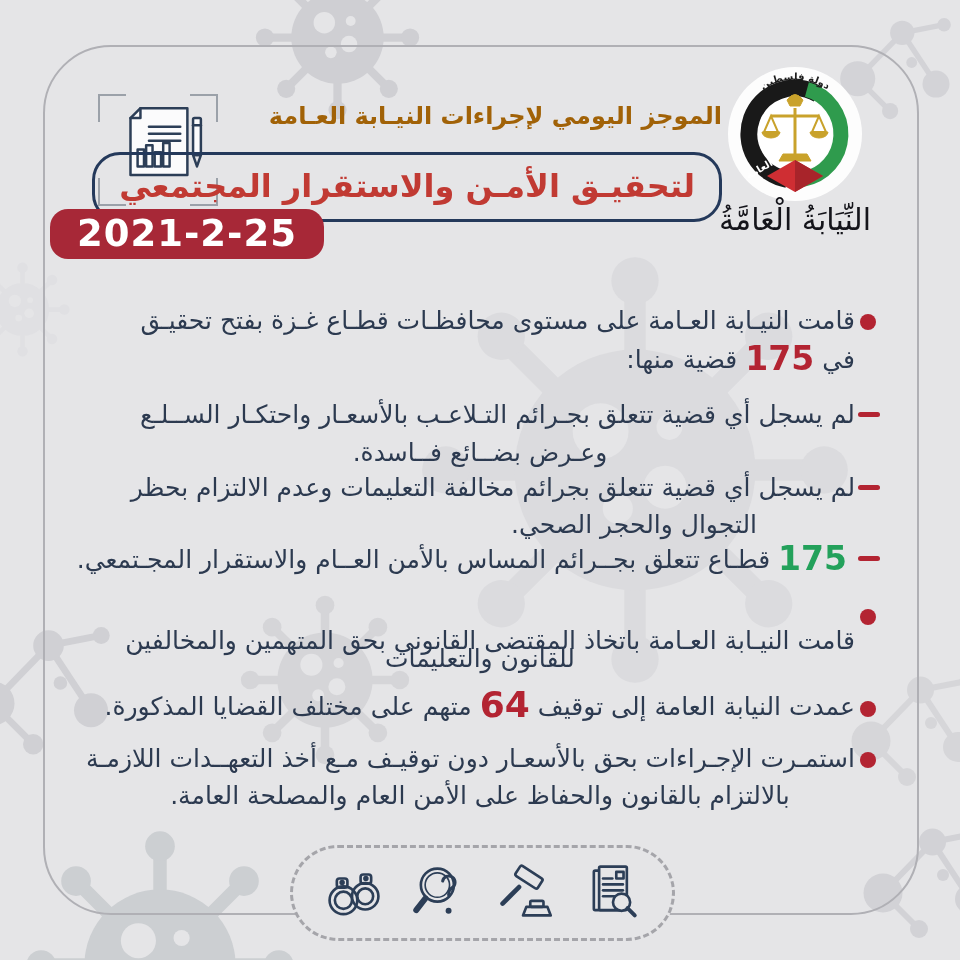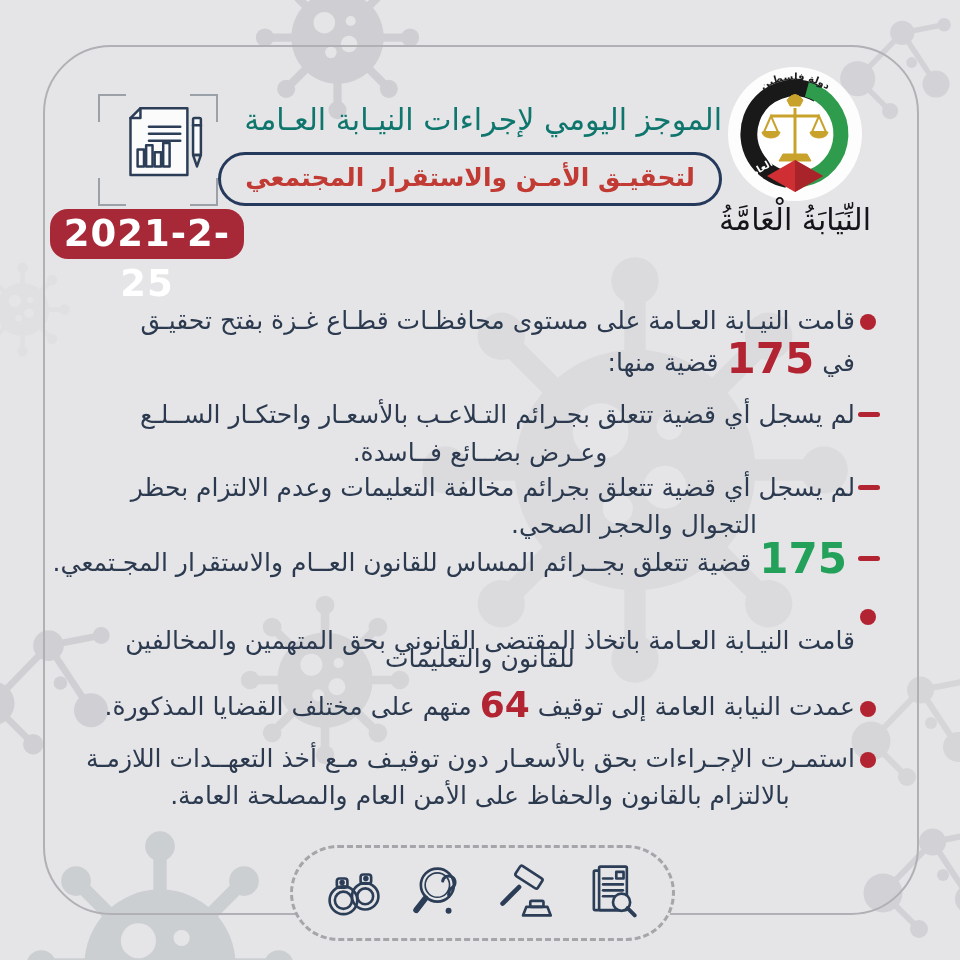--- a/index.html
+++ b/index.html
@@ -18,47 +18,47 @@
   
   .hdr{position:absolute;z-index:3;}
   .frame{left:98px;top:94px;width:120px;height:112px;}
   .frame span{position:absolute;width:26px;height:26px;border:0 solid #9ba1a9;}
   .frame .tl{left:0;top:0;border-left-width:2px;border-top-width:2px;}
   .frame .tr{right:0;top:0;border-right-width:2px;border-top-width:2px;}
   .frame .bl{left:0;bottom:0;border-left-width:2px;border-bottom-width:2px;}
   .frame .br{right:0;bottom:0;border-right-width:2px;border-bottom-width:2px;}
   .doc-ic{left:112px;top:102px;}
   .title{
-    right:238px;top:102px;font-size:30px;font-weight:normal;color:#0f766e;
+    right:238px;top:102px;font-size:24px;font-weight:bold;color:#a16207;
     direction:rtl;white-space:nowrap;
   }
   .subtitle{
-    right:238px;top:152px;height:48px;line-height:46px;padding:0 24px;
+    right:238px;top:152px;height:48px;line-height:46px;padding:8px 24px;
     border:3px solid #24395b;border-radius:28px;
-    font-size:25px;font-weight:bold;color:#c13a33;direction:rtl;white-space:nowrap;
+    font-size:32px;font-weight:bold;color:#c13a33;direction:rtl;white-space:nowrap;
   }
   .date-badge{
-    left:50px;top:209px;width:194px;height:50px;border-radius:18px;
+    left:50px;top:209px;width:274px;height:50px;border-radius:18px;
     background:#a72837;color:#ffffff;font-size:37px;font-weight:bold;
     text-align:center;line-height:50px;letter-spacing:1px;direction:ltr;
   }
   .logo{left:725px;top:64px;}
   .org-name{
     left:680px;top:202px;width:230px;text-align:center;
     font-size:30px;font-weight:normal;color:#14141a;direction:rtl;
   }
   
   .t{
     position:absolute;z-index:3;font-size:25px;color:#2c3a50;
     direction:rtl;white-space:nowrap;line-height:38px;
   }
   .r{right:105px;text-align:right;}
   .c{left:0;right:0;text-align:center;}
   .c2{left:310px;right:2px;text-align:center;}
-  .num{font-weight:bold;font-size:42px;margin:0 8px;vertical-align:-2px;}
+  .num{font-weight:bold;font-size:33px;margin:0 8px;vertical-align:-2px;}
   .num-red{color:#b32432;}
   .num-green{color:#23a15b;}
   .num-big{font-size:36px;}
   .dot{
     position:absolute;z-index:3;width:16px;height:16px;border-radius:50%;
     background:#b32432;right:84px;
   }
   .dash{
     position:absolute;z-index:3;width:22px;height:5px;border-radius:3px;
     background:#b32432;right:80px;
@@ -213,21 +213,21 @@
 
 <span class="dash" style="top:412px"></span>
 <div class="t r" style="top:396px">لم يسجل أي قضية تتعلق بجـرائم التـلاعـب بالأسعـار واحتكـار الســلـع</div>
 <div class="t c" style="top:434px">وعـرض بضــائع فــاسدة.</div>
 
 <span class="dash" style="top:485px"></span>
 <div class="t r" style="top:469px">لم يسجل أي قضية تتعلق بجرائم مخالفة التعليمات وعدم الالتزام بحظر</div>
 <div class="t c2" style="top:506px">التجوال والحجر الصحي.</div>
 
 <span class="dash" style="top:556px"></span>
-<div class="t r" style="top:540px"><span class="num num-green">175</span><span>قضية تتعلق بجــرائم المساس للقانون العــام والاستقرار المجـتمعي.</span></div>
+<div class="t r" style="top:540px"><span class="num num-green">175</span><span>قطـاع تتعلق بجــرائم المساس بالأمن العــام والاستقرار المجـتمعي.</span></div>
 
 <span class="dot" style="top:609px"></span>
 <div class="t r" style="top:622px">قامت النيـابة العـامة باتخاذ المقتضى القانوني بحق المتهمين والمخالفين</div>
 <div class="t c" style="top:640px">للقانون والتعليمات</div>
 
 <span class="dot" style="top:701px"></span>
 <div class="t r" style="top:686px"><span>عمدت النيابة العامة إلى توقيف</span><span class="num num-red num-big">64</span><span>متهم على مختلف القضايا المذكورة.</span></div>
 
 <span class="dot" style="top:752px"></span>
 <div class="t r" style="top:740px">استمـرت الإجـراءات بحق بالأسعـار دون توقيـف مـع أخذ التعهــدات اللازمـة</div>

